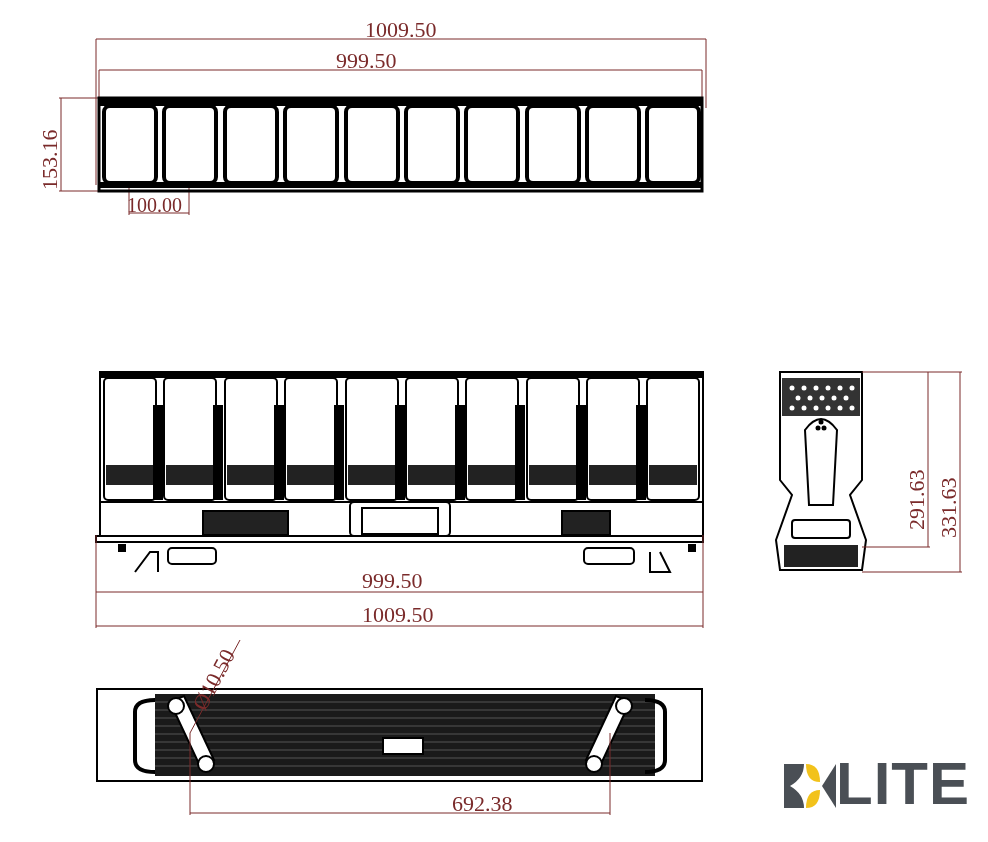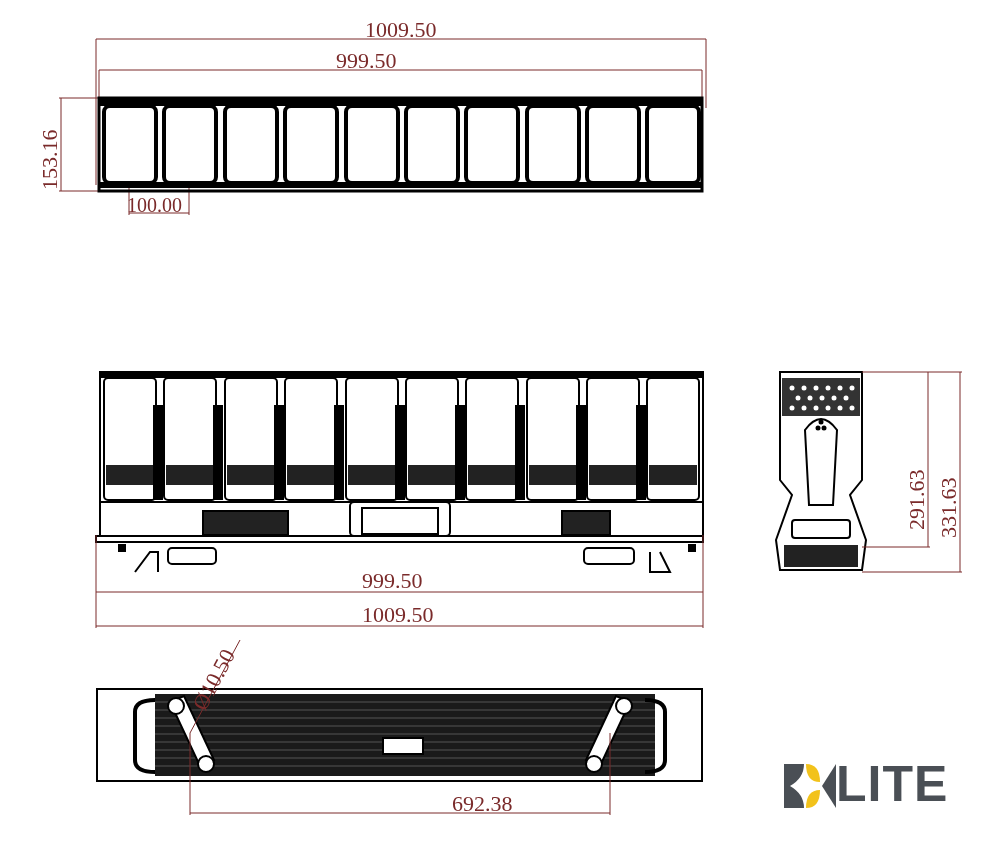--- a/index.html
+++ b/index.html
@@ -2,21 +2,21 @@
 <html><head>
 <meta charset="utf-8">
 <style>
   html, body { margin:0; padding:0; background:#ffffff; }
   body { width:988px; height:842px; position:relative; overflow:hidden;
          font-family:"Liberation Serif", "DejaVu Serif", serif; }
   svg.drawing { position:absolute; left:0; top:0; }
   .dimtext { font-family:"Liberation Serif","DejaVu Serif",serif; fill:#7a2a2a; font-size:22px; }
   .logo { position:absolute; left:780px; top:760px; width:200px; height:70px; }
   .logo-word { position:absolute; left:56px; top:0; font-family:"Liberation Sans","DejaVu Sans",sans-serif;
-               font-weight:bold; font-size:50px; letter-spacing:1px; color:#4a4f55; line-height:48px; }
+               font-weight:bold; font-size:60px; letter-spacing:1px; color:#4a4f55; line-height:48px; }
   .logo-sub { position:absolute; left:0; top:50px; width:200px; text-align:center;
               font-family:"DejaVu Sans","Liberation Sans",sans-serif; font-size:15px; font-weight:bold;
               color:#4a4f55; letter-spacing:2px; }
   .logo-sub .rule { display:inline-block; width:50px; height:2px; background:#4a4f55; vertical-align:middle; margin:0 8px; }
 </style>
 </head>
 <body>
 
 <svg class="drawing" width="988" height="842" viewBox="0 0 988 842" xmlns="http://www.w3.org/2000/svg">
 

